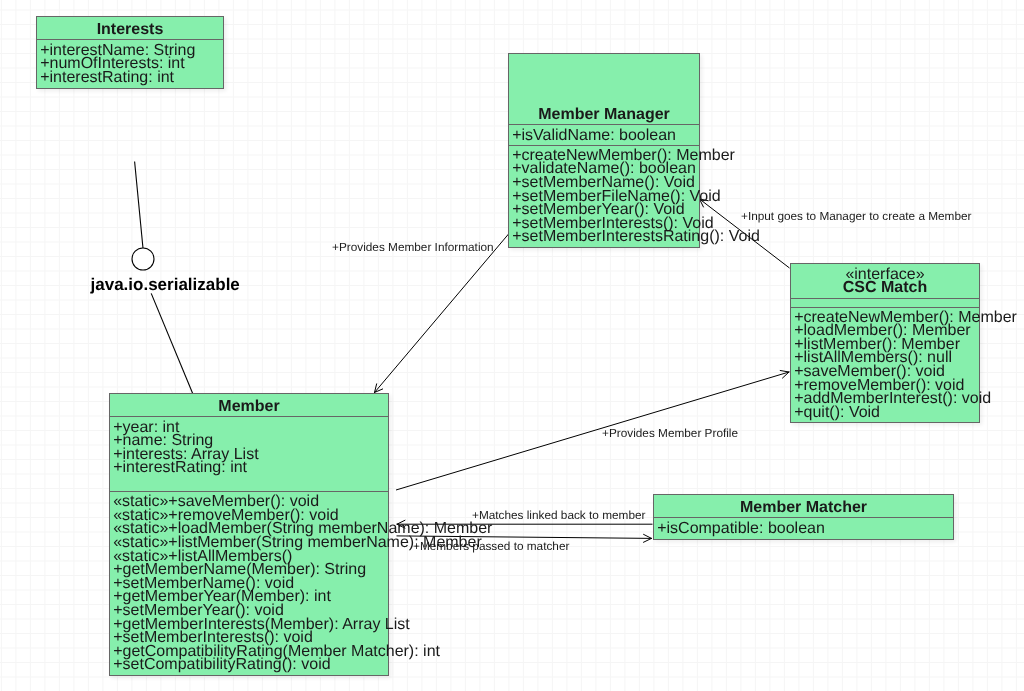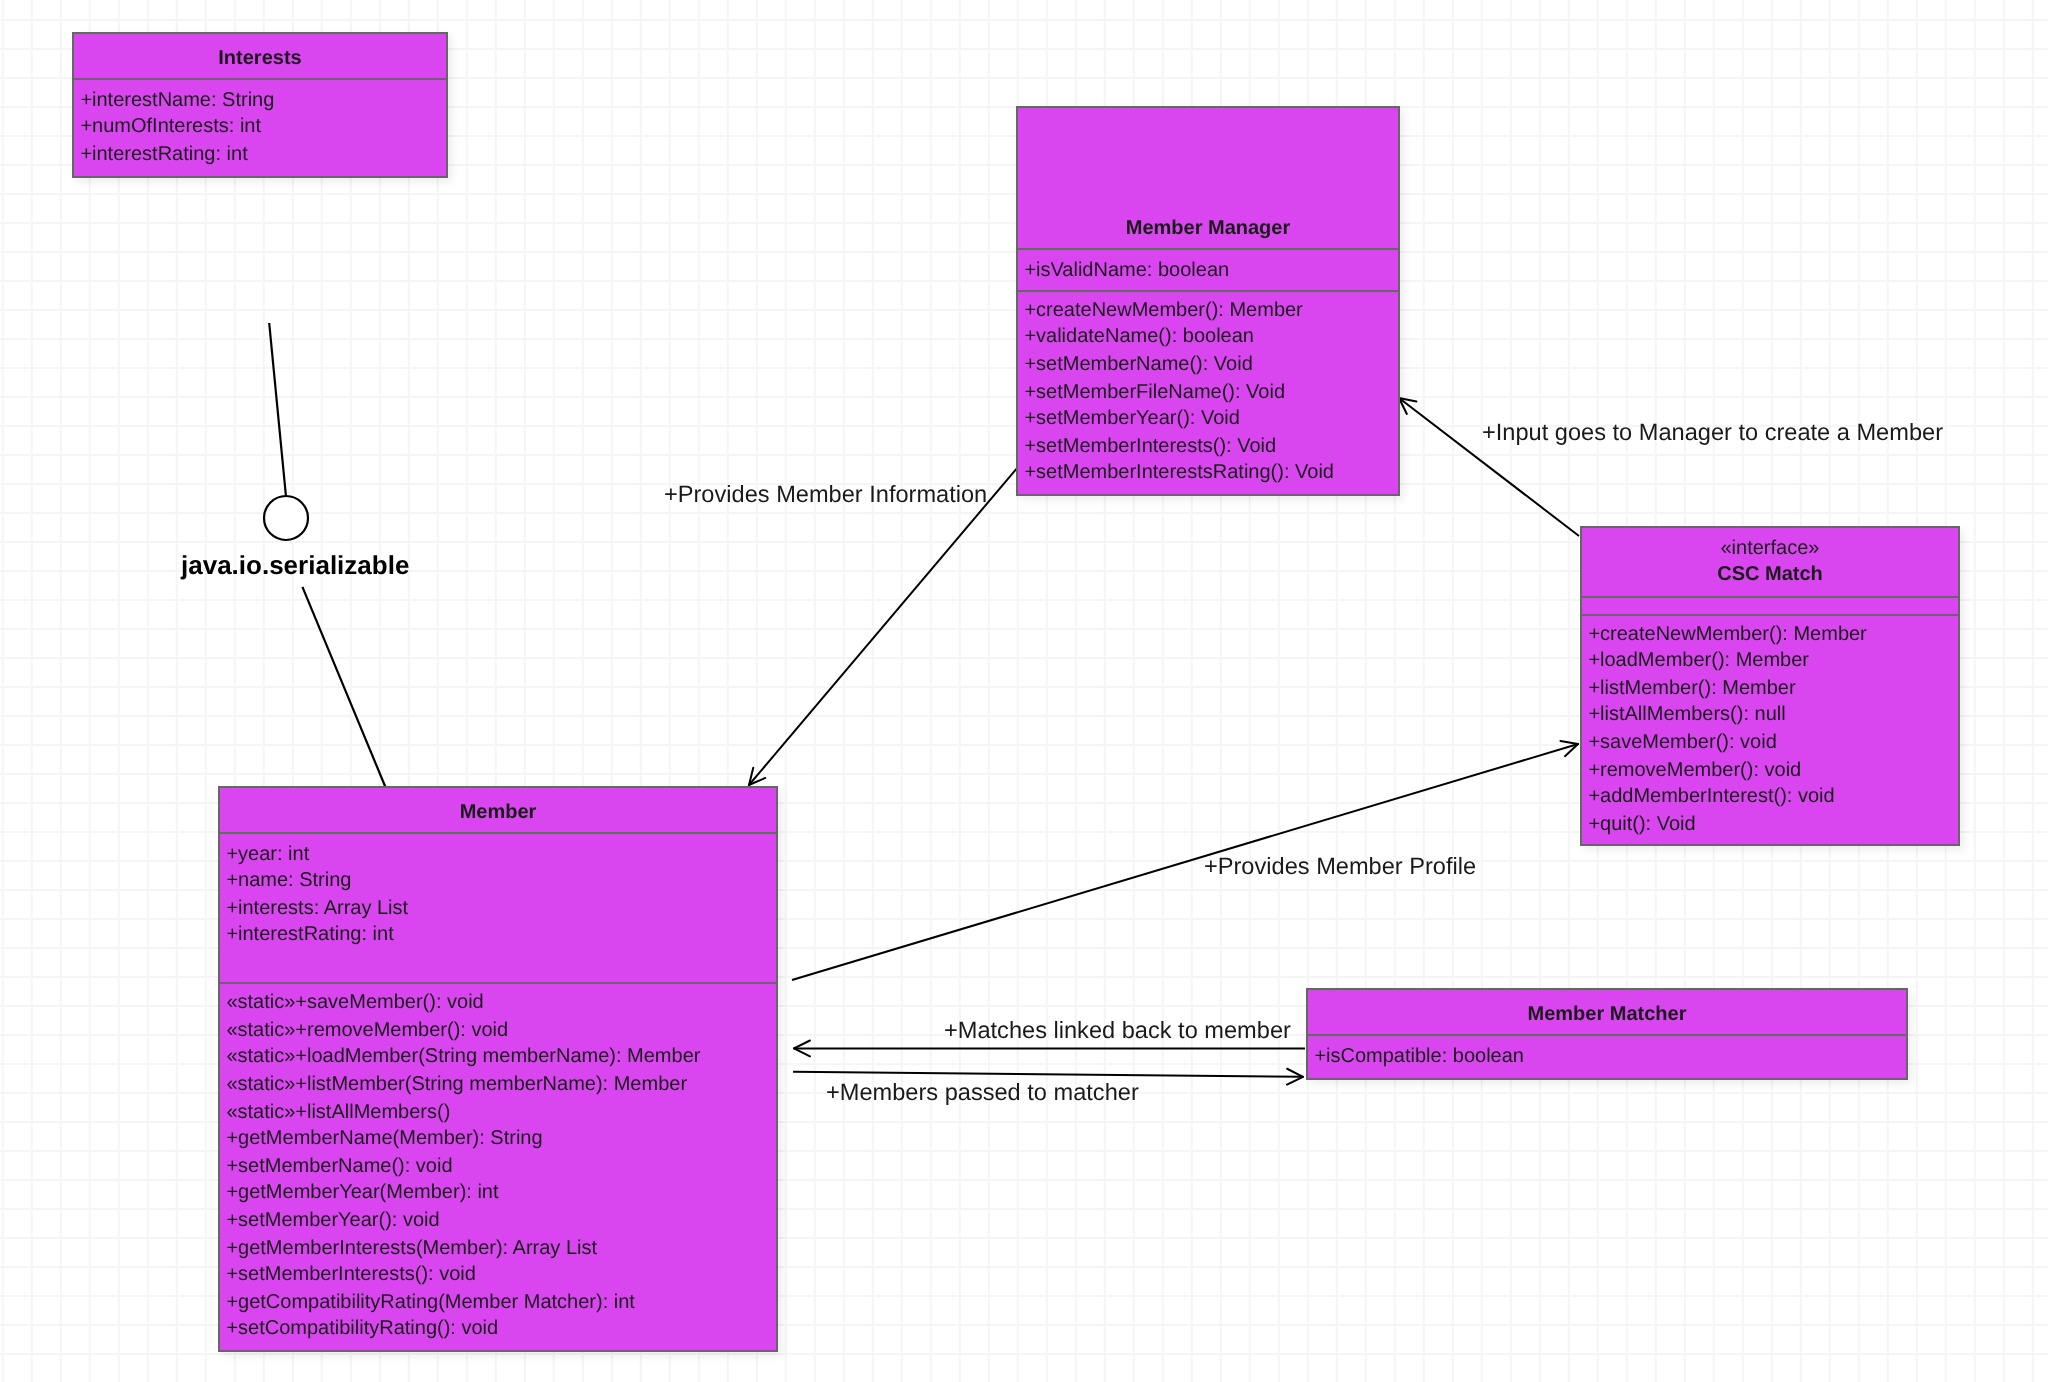--- a/index.html
+++ b/index.html
@@ -17,44 +17,44 @@
     background-color:#ffffff;
     background-image:
       linear-gradient(to right, #f5f5f5 1px, transparent 1px),
       linear-gradient(to bottom, #f5f5f5 1px, transparent 1px);
     background-size:14.5px 14.5px;
     background-position:0.9px 9.5px;
   }
   .uml{
     position:absolute;
     box-sizing:border-box;
-    background:#d946ef;
+    background:#86efac;
     border:1px solid #666666;
-    font-size:10px;
+    font-size:16px;
     color:#1a1a1a;
     box-shadow:2px 2px 4px rgba(0,0,0,0.07);
   }
   .uml .title{
     text-align:center;font-weight:bold;
     border-bottom:1px solid #666666;
     line-height:13.6px;
     white-space:nowrap;
   }
   .uml .sect{
     border-bottom:1px solid #666666;
     padding-left:3.2px;
   }
   .uml .sect:last-child{border-bottom:none;}
   .uml .row{ line-height:13.6px; white-space:nowrap; }
   .edgelabel{
     position:absolute;font-size:11.8px;color:#1a1a1a;white-space:nowrap;
     line-height:13.6px;
   }
   .lollipop-label{
-    position:absolute;font-size:13px;font-weight:bold;color:#000;white-space:nowrap;
+    position:absolute;font-size:17px;font-weight:bold;color:#000;white-space:nowrap;
   }
   svg#edges{position:absolute;left:0;top:0;width:1024px;height:691px;overflow:visible;}
 </style>
 </head>
 <body>
 
 <div id="canvas"></div>
 
 <svg id="edges">
     <g>

